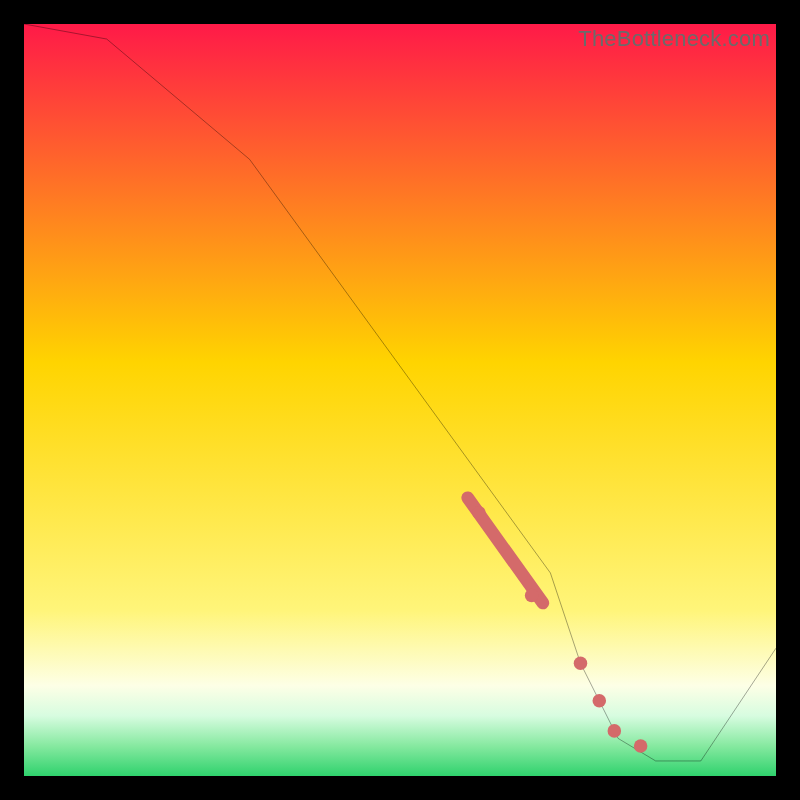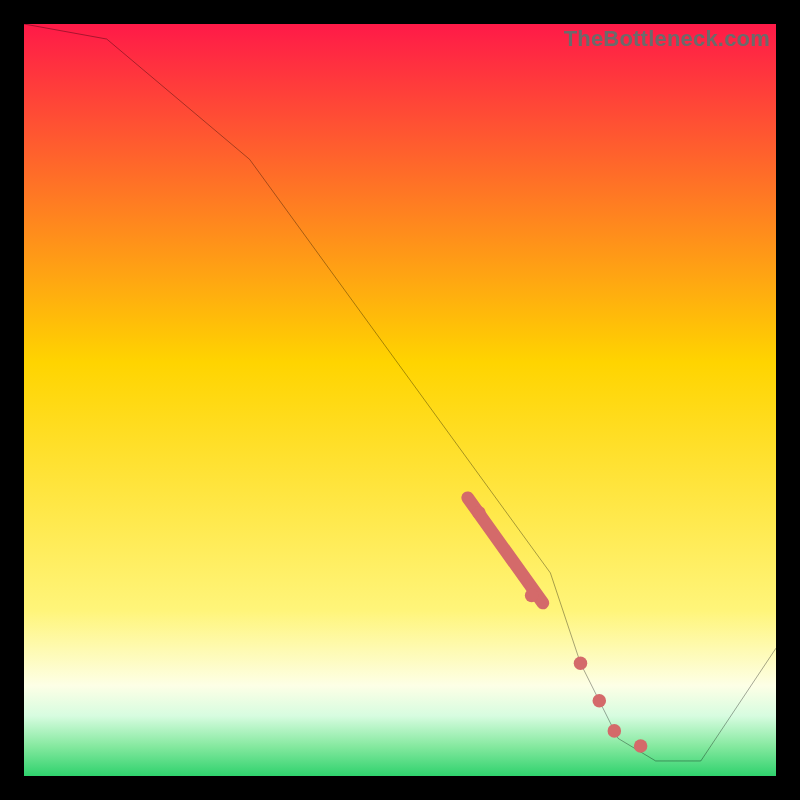--- a/index.html
+++ b/index.html
@@ -24,21 +24,21 @@
     top: 0;
     width: 752px;
     height: 752px;
   }
   .watermark {
     position: absolute;
     top: 2px;
     right: 6px;
     font-family: Arial, Helvetica, sans-serif;
     font-size: 22px;
-    font-weight: 700;
+    font-weight: 400;
     color: #6b6b6b;
     letter-spacing: 0.2px;
     z-index: 5;
   }
   svg { display: block; }
 </style>
 </head>
 <body>
 
 <div class="frame">

